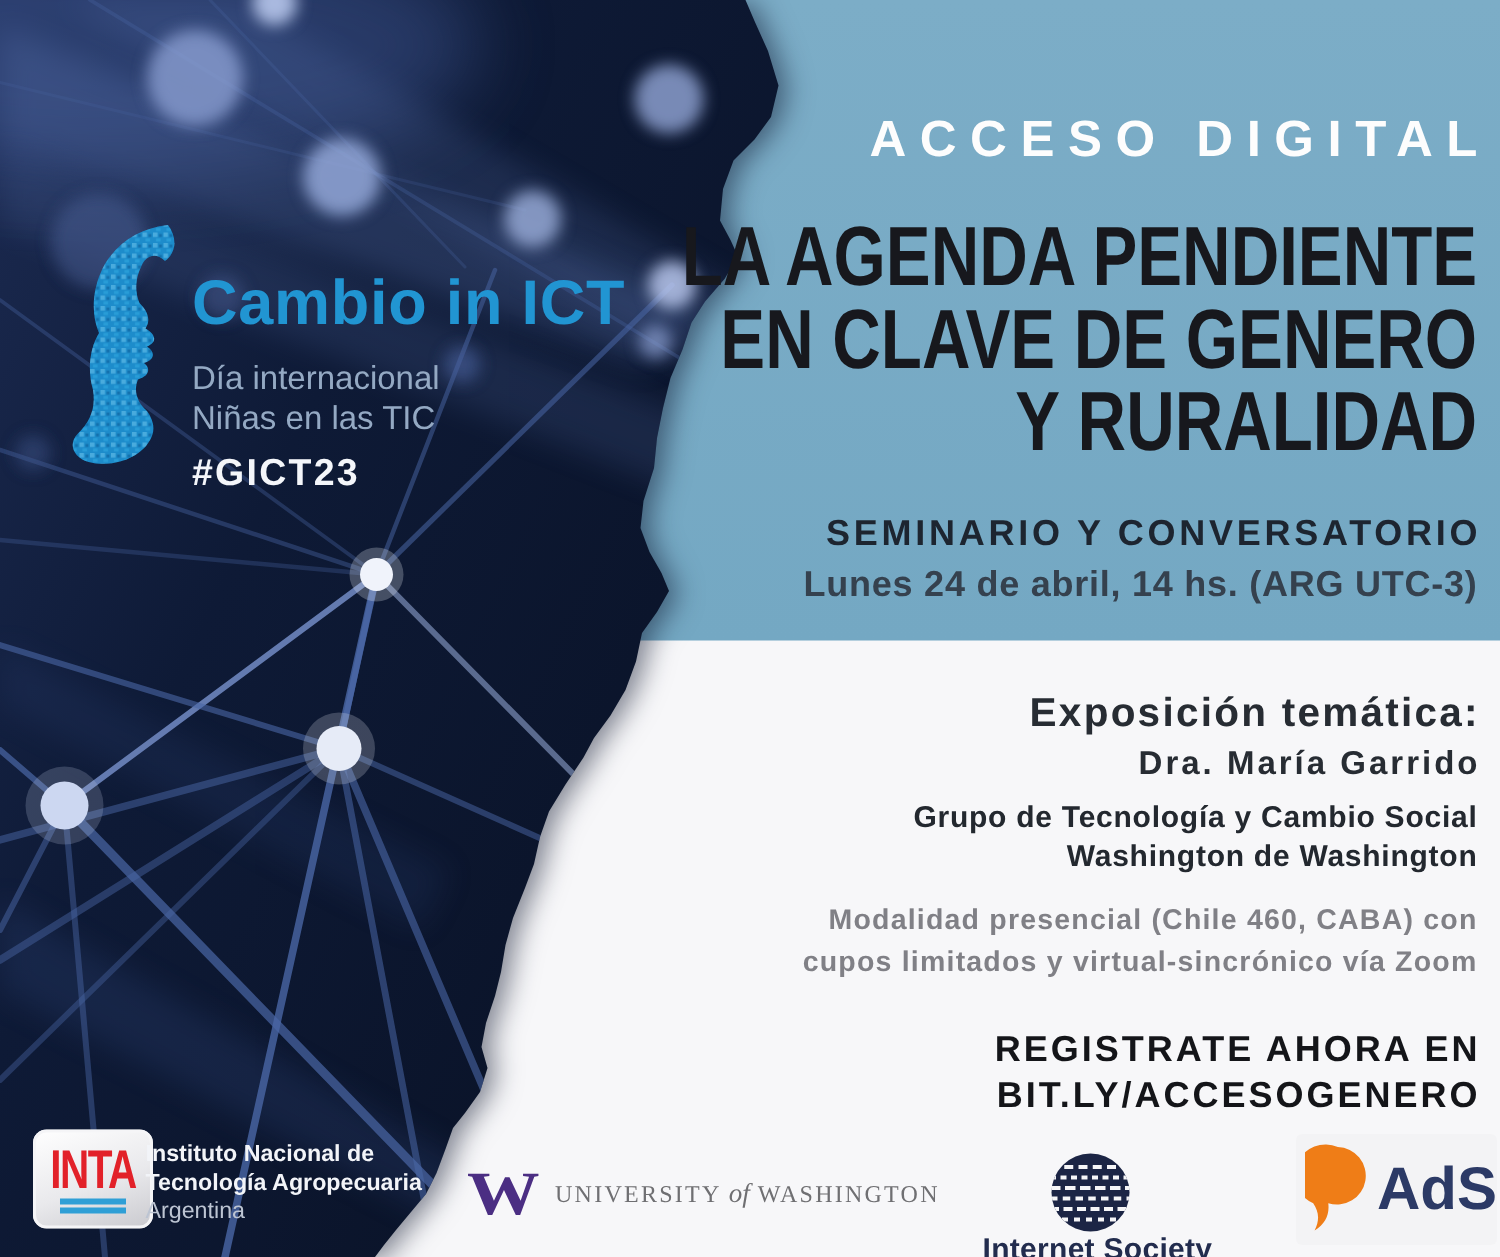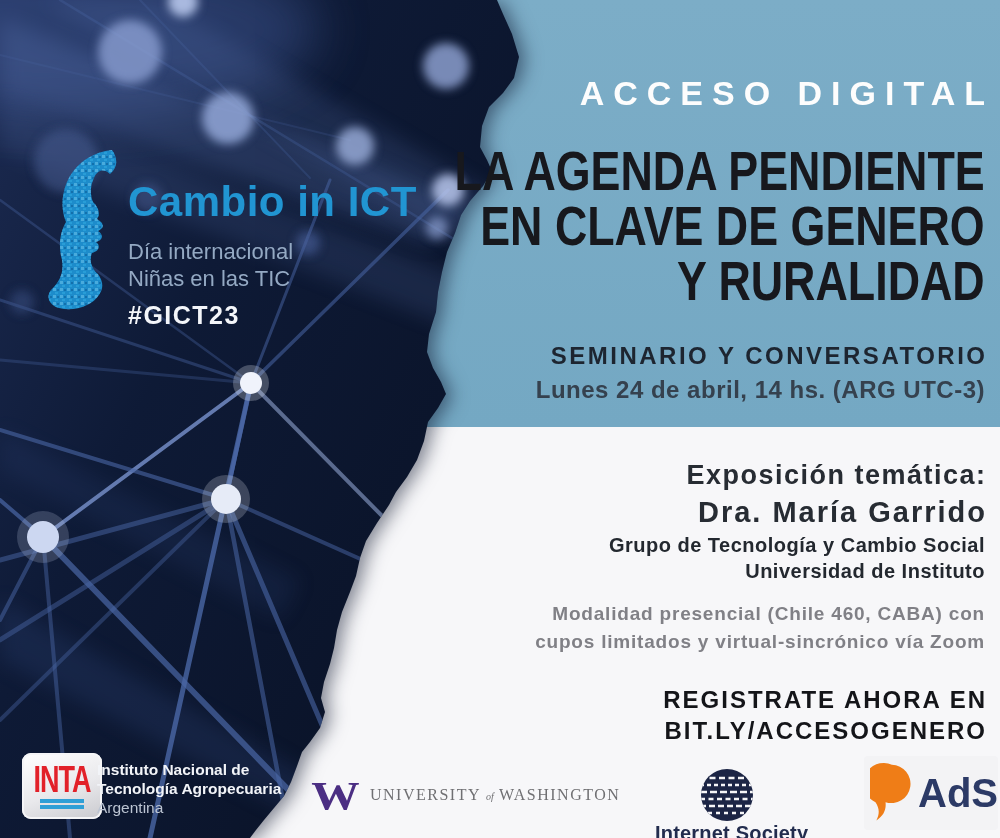--- a/index.html
+++ b/index.html
@@ -22,21 +22,21 @@
   .r{position:absolute;right:15px;text-align:right;}
   .kicker{top:74px;font-size:34px;font-weight:bold;color:#fdfdfd;
     letter-spacing:9px;margin-right:-9px;}
   .title{top:143px;transform:scaleX(0.8);transform-origin:100% 0;}
   .title div{font-size:56px;line-height:55px;font-weight:bold;color:#17181d;white-space:nowrap;}
   .subhead{top:342px;font-size:24px;font-weight:bold;color:#1d2530;
     letter-spacing:2.5px;margin-right:-2.5px;}
   .datetime{top:376px;font-size:24px;font-weight:bold;color:#35414e;letter-spacing:0.5px;}
 
   .speaker-h{top:460px;font-size:27px;font-weight:bold;color:#272c33;letter-spacing:1.5px;margin-right:-1.5px;}
-  .speaker-n{top:496px;font-size:29px;font-weight:bold;color:#272c33;letter-spacing:2px;margin-right:-2px;}
+  .speaker-n{top:496px;font-size:22px;font-weight:bold;color:#272c33;letter-spacing:2px;margin-right:-2px;}
   .speaker-a1{top:534px;font-size:20px;font-weight:bold;color:#23282f;letter-spacing:0.5px;}
   .speaker-a2{top:560px;font-size:20px;font-weight:bold;color:#23282f;letter-spacing:0.5px;}
 
   .modality{top:600px;font-size:19px;font-weight:bold;color:#808086;
     letter-spacing:0.8px;line-height:28px;}
 
   .cta{top:684px;font-size:24px;font-weight:bold;color:#141519;
     letter-spacing:2px;margin-right:-2px;line-height:31px;}
 
   
@@ -49,21 +49,21 @@
   .inta-bar{width:44px;height:4px;background:#2f9fd6;margin-top:3px;}
   .inta-bar.b2{margin-top:2px;}
   .inta-text{position:absolute;left:97px;top:760px;font-size:15.5px;line-height:19px;
     font-weight:bold;color:#f2f4f8;}
   .inta-text .country{font-weight:normal;color:#bcc4d2;}
 
   .uw{position:absolute;left:315px;top:772px;height:46px;display:flex;align-items:center;}
   .uw-w{font-family:"Liberation Serif",serif;font-weight:bold;font-size:41px;color:#4b2e83;
     transform:scaleX(1.18);display:inline-block;margin-right:14px;}
   .uw-word{font-family:"Liberation Serif",serif;font-size:16px;color:#6f6f72;letter-spacing:1.5px;}
-  .uw-word .of{font-style:italic;text-transform:none;font-size:10px;letter-spacing:0;}
+  .uw-word .of{font-style:italic;text-transform:none;font-size:18px;letter-spacing:0;}
 
   .isoc{position:absolute;left:646px;top:768px;display:flex;align-items:center;flex-direction:column;}
   .isoc-txt{margin-left:9px;}
   .isoc-l1{font-size:20px;font-weight:bold;color:#222c4e;letter-spacing:0.2px;}
   .isoc-l2{font-size:17.5px;font-weight:bold;color:#a3517e;margin-top:2px;}
 
   .ads{position:absolute;left:864px;top:756px;width:134px;height:74px;border-radius:4px;
     background:#f3f3f5;display:flex;align-items:center;}
   .ads-glyph{margin-left:6px;}
   .ads-word{font-size:40px;font-weight:bold;color:#2c3a66;margin-left:6px;letter-spacing:0;}
@@ -185,21 +185,21 @@
       <div>EN CLAVE DE GENERO</div>
       <div>Y RURALIDAD</div>
     </div>
 
     <div class="r subhead">SEMINARIO Y CONVERSATORIO</div>
     <div class="r datetime">Lunes 24 de abril, 14 hs. (ARG UTC-3)</div>
 
     <div class="r speaker-h">Exposición temática:</div>
     <div class="r speaker-n">Dra. María Garrido</div>
     <div class="r speaker-a1">Grupo de Tecnología y Cambio Social</div>
-    <div class="r speaker-a2">Universidad de Instituto</div>
+    <div class="r speaker-a2">Washington de Washington</div>
 
     <div class="r modality">
       <div>Modalidad presencial (Chile 460, CABA) con</div>
       <div>cupos limitados y virtual-sincrónico vía Zoom</div>
     </div>
 
     <div class="r cta">
       <div>REGISTRATE AHORA EN</div>
       <div>BIT.LY/ACCESOGENERO</div>
     </div>

